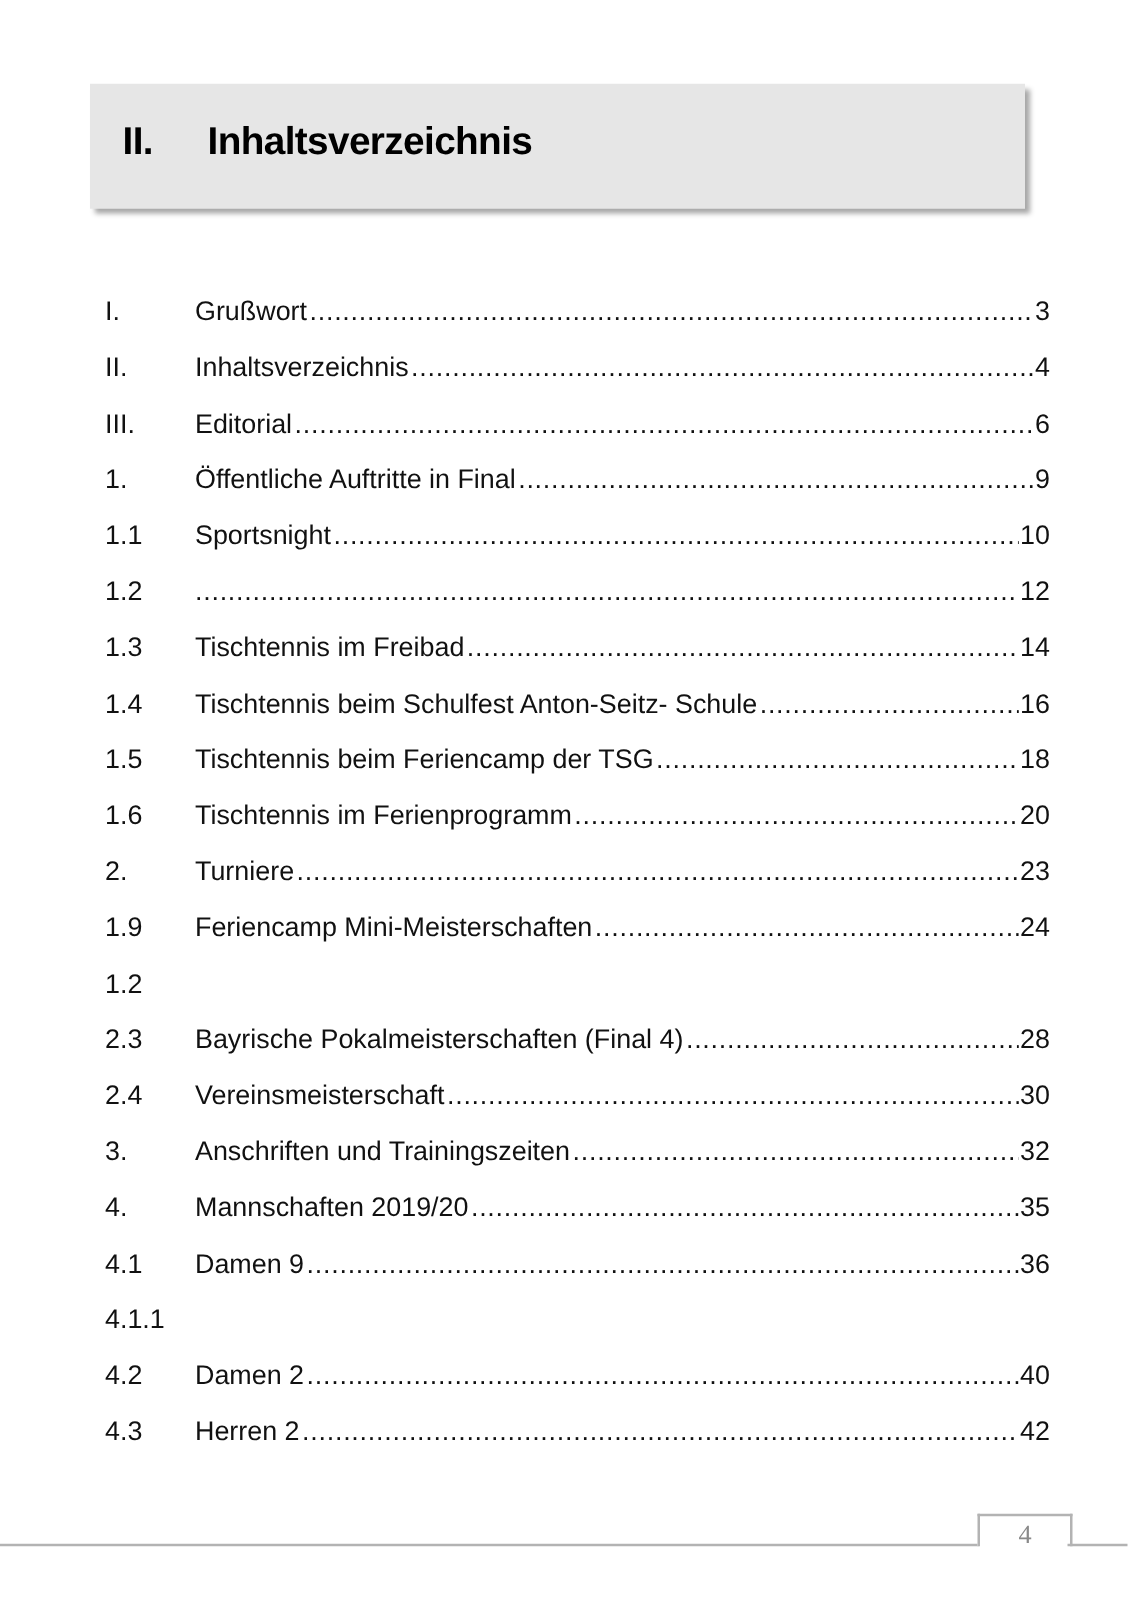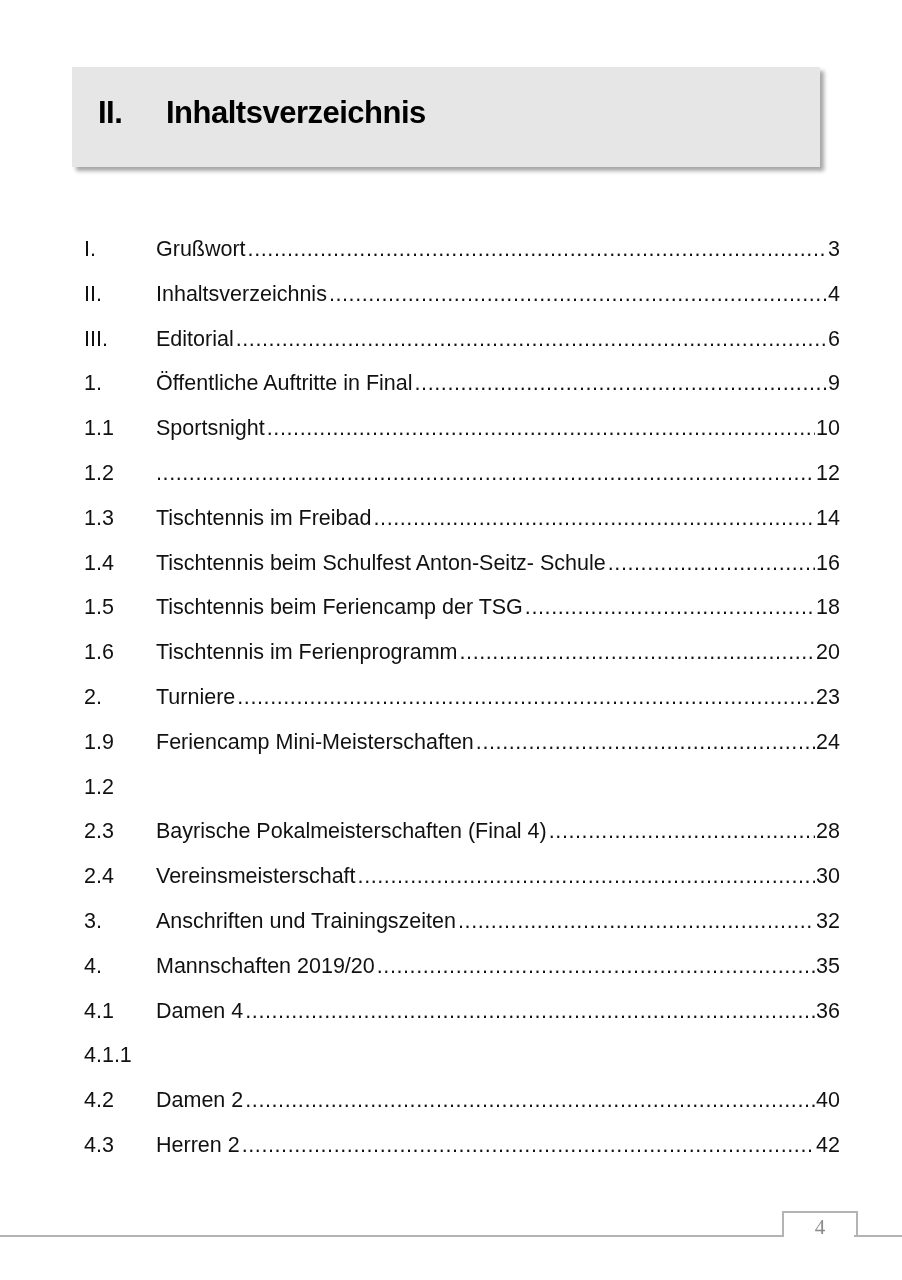--- a/index.html
+++ b/index.html
@@ -260,21 +260,21 @@
     <span class="toc-num">4.</span>
     <span class="toc-entry">
         <span class="toc-title">Mannschaften 2019/20</span>
         <span class="toc-dots"></span>
         <span class="toc-page">35</span>
       </span>
   </div>
   <div class="toc-row">
     <span class="toc-num">4.1</span>
     <span class="toc-entry">
-        <span class="toc-title">Damen 4</span>
+        <span class="toc-title">Damen 9</span>
         <span class="toc-dots"></span>
         <span class="toc-page">36</span>
       </span>
   </div>
   <div class="toc-row">
     <span class="toc-num">4.1.1</span>
   </div>
   <div class="toc-row">
     <span class="toc-num">4.2</span>
     <span class="toc-entry">

